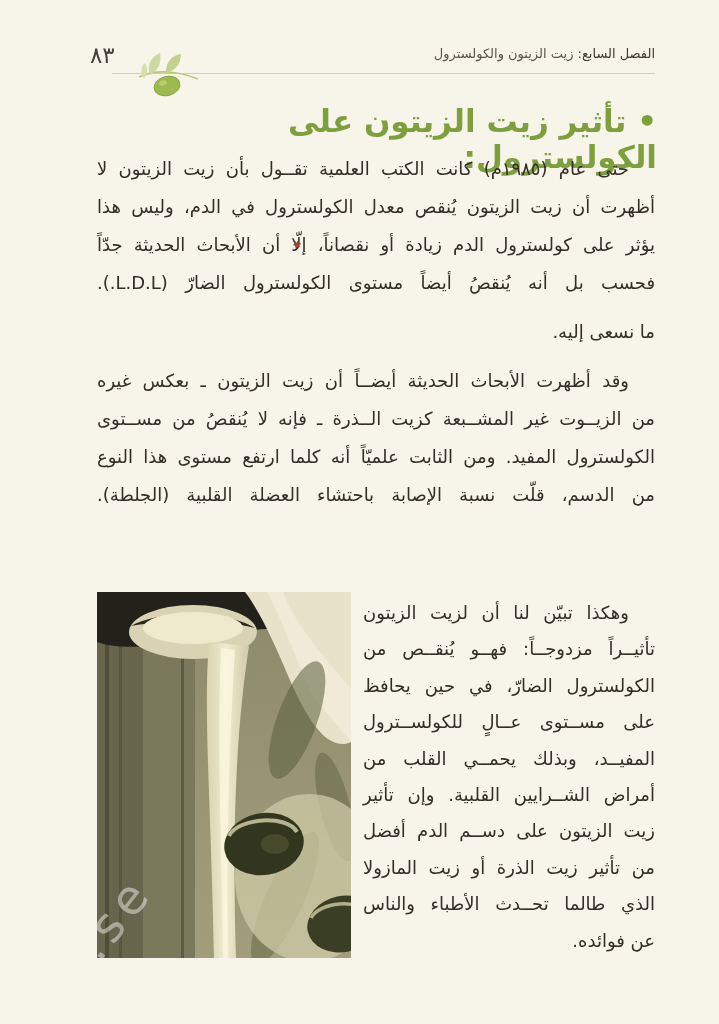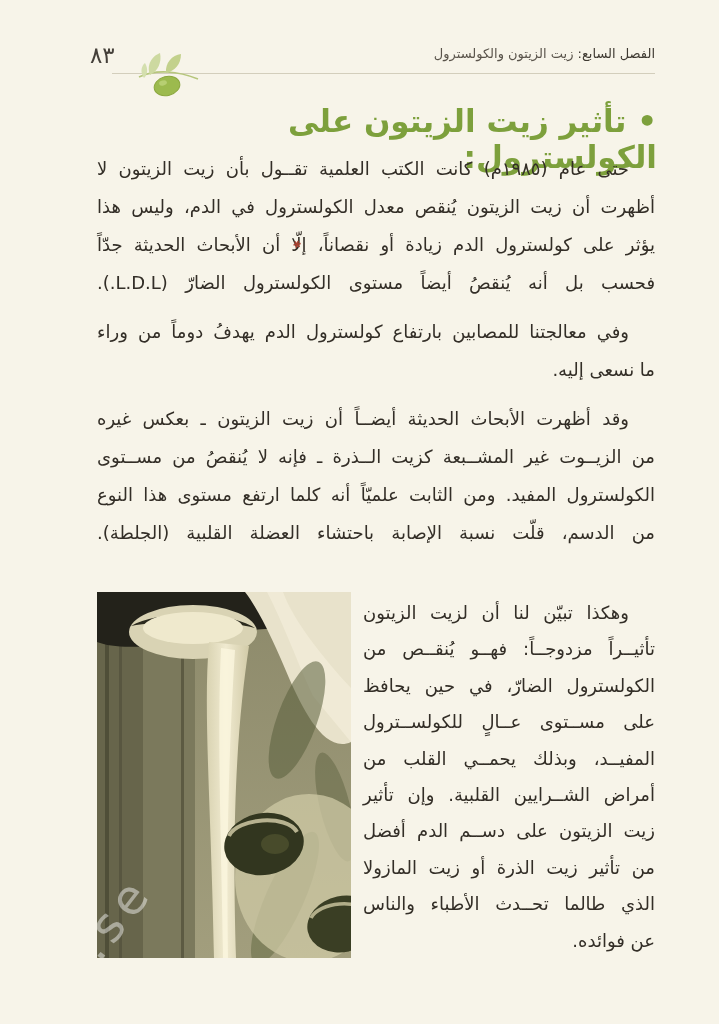--- a/index.html
+++ b/index.html
@@ -60,21 +60,20 @@
   <div class="section-heading">• تأثير زيت الزيتون على الكولسترول:</div>
 
   <div class="top-paragraphs">
     <div class="para">
       <div class="jline indent">حتى عام (١٩٨٥م) كانت الكتب العلمية تقــول بأن زيت الزيتون لا</div>
       <div class="jline">أظهرت أن زيت الزيتون يُنقص معدل الكولسترول في الدم، وليس هذا</div>
       <div class="jline">يؤثر على كولسترول الدم زيادة أو نقصاناً، إلّا أن الأبحاث الحديثة جدّاً</div>
       <div class="jline">فحسب بل أنه يُنقصُ أيضاً مستوى الكولسترول الضارّ (L.D.L.).</div>
     </div>
     <div class="para">
-      <div class="jline indent">وفي معالجتنا للمصابين بارتفاع كولسترول الدم يهدفُ دوماً من وراء</div>
       <div class="jline short">ما نسعى إليه.</div>
     </div>
     <div class="para">
       <div class="jline indent">وقد أظهرت الأبحاث الحديثة أيضــاً أن زيت الزيتون ـ بعكس غيره</div>
       <div class="jline">من الزيــوت غير المشــبعة كزيت الــذرة ـ فإنه لا يُنقصُ من مســتوى</div>
       <div class="jline">الكولسترول المفيد. ومن الثابت علميّاً أنه كلما ارتفع مستوى هذا النوع</div>
       <div class="jline">من الدسم، قلّت نسبة الإصابة باحتشاء العضلة القلبية (الجلطة).</div>
     </div>
   </div>
 

